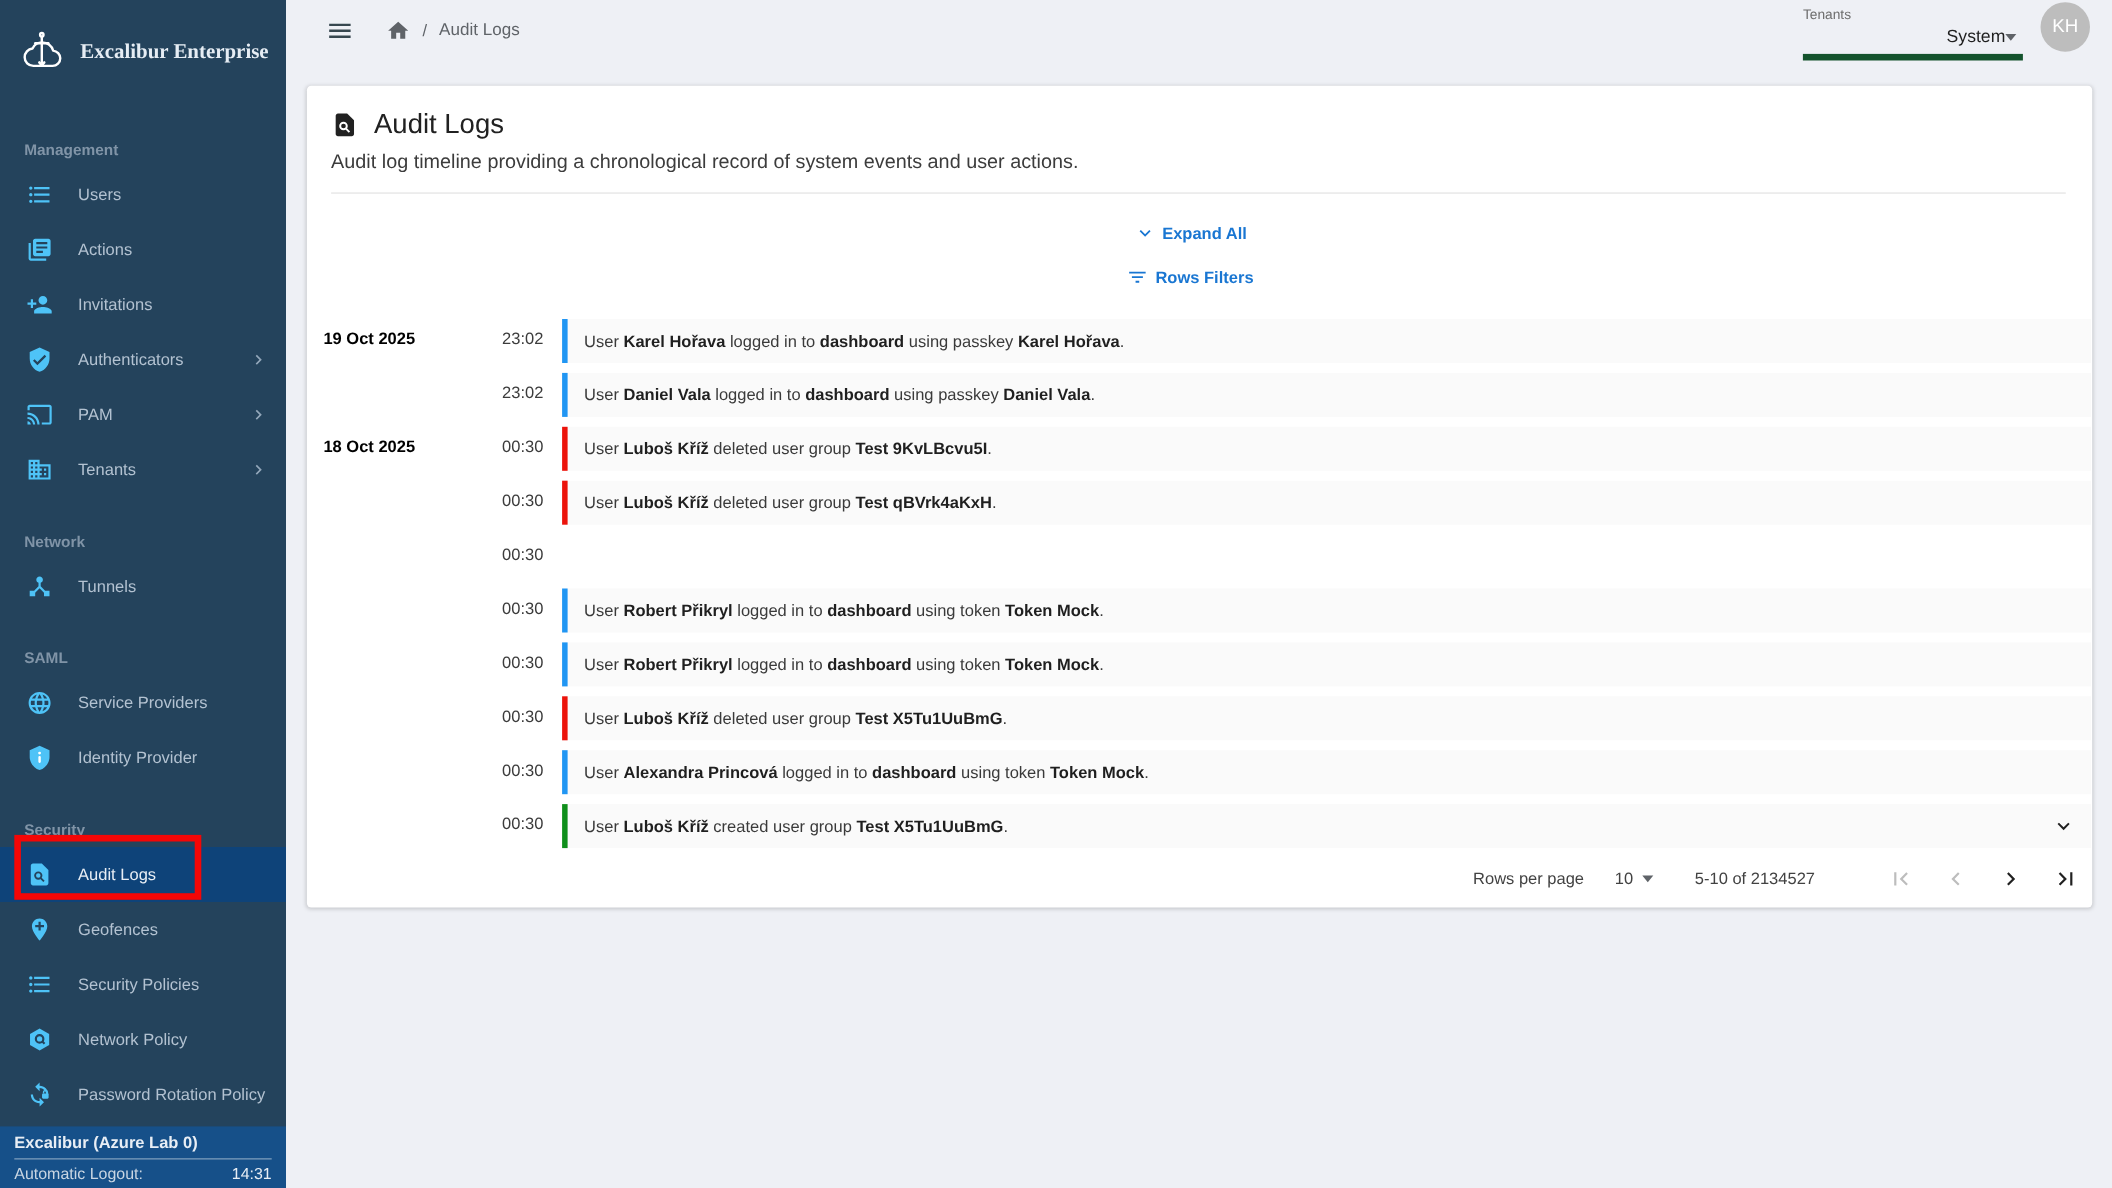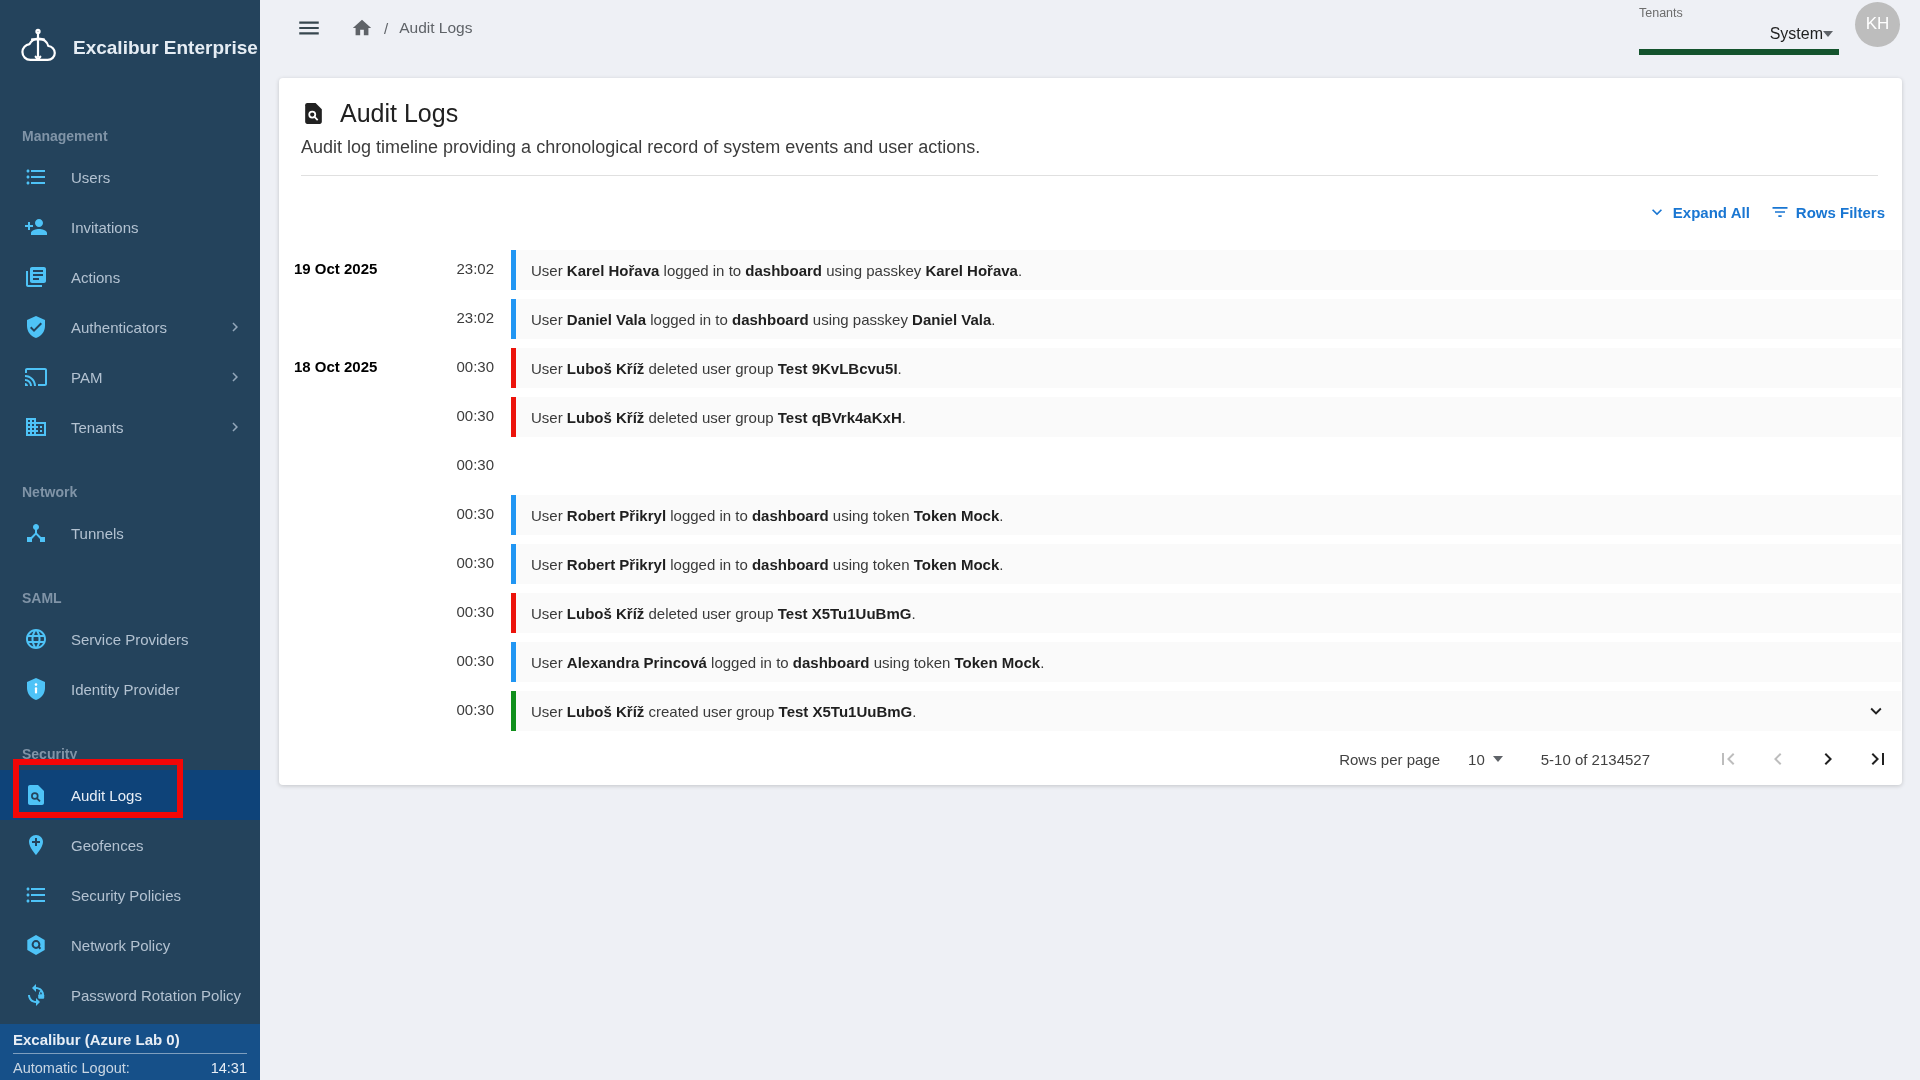--- a/index.html
+++ b/index.html
@@ -2,21 +2,21 @@
 <html><head>
 <meta charset="utf-8">
 <style>
   * { box-sizing: border-box; margin: 0; padding: 0; }
   html,body { width:1920px; height:1080px; overflow:hidden;
     font-family:"Liberation Sans", sans-serif; background:#eef0f5; }
 
   
   .sidebar { position:absolute; left:0; top:0; width:260px; height:1080px;
     background:#24435c; color:#b3c2d1; }
-  .logo-row { display:flex; align-items:center; gap:13px; height:96px; padding:0 0 0 16px; }
+  .logo-row { display:flex; align-items:center; gap:13px; height:96px; padding:0 0 0 16px;font-family:Liberation Serif, serif; }
   .logo-title { color:#e6edf4; font-size:19px; font-weight:bold; }
   .nav-section-title { margin:32px 0 8px 0; padding-left:22px; font-size:14px;
     font-weight:bold; color:#8094a7; }
   .nav-section:first-of-type .nav-section-title { margin-top:11px; }
   .nav-item { height:50px; display:flex; align-items:center; padding-left:24px;
     font-size:15px; color:#b3c2d1; cursor:pointer; }
   .nav-item .nicon { width:24px; height:24px; flex:0 0 24px; }
   .nav-item .nlabel { margin-left:23px; }
   .nav-item .chev { margin-left:auto; margin-right:16px; width:18px; height:18px; }
   .nav-item.active { background:#0e4379; color:#e8eef5; }
@@ -54,21 +54,21 @@
   
   .card { margin:22px 18px 0 19px; background:#fff; border-radius:4px;
     box-shadow:0 1px 4px rgba(0,0,0,.18); padding-bottom:14px; }
   .card-header { padding:21px 24px 0 22px; }
   .title-row { display:flex; align-items:center; gap:14px; }
   .title-ic { width:25px; height:25px; }
   .page-title { font-size:25px; font-weight:400; color:#212121; }
   .page-desc { margin-top:9px; font-size:18px; color:#3c3c3c; }
   .divider { border-bottom:1px solid #e0e0e0; margin-top:17px; }
   .toolbar { display:flex; justify-content:flex-end; align-items:center; gap:20px;
-    padding:26px 17px 0 0; }
+    padding:26px 17px 0 0;flex-direction:column; }
   .tool-link { display:flex; align-items:center; gap:6px; color:#1976d2;
     font-size:15px; font-weight:bold; cursor:pointer; }
   .tool-link svg { width:20px; height:20px; fill:#1976d2; }
 
   
   .timeline { padding:28px 1px 0 15px; display:flex; flex-direction:column; gap:9px; }
   .t-row { display:flex; min-height:40px; }
   .t-date { width:140px; font-size:15px; font-weight:bold; color:#000000; padding-top:10px; }
   .t-time { width:60px; text-align:right; font-size:15px; color:#3c3c3c; padding-top:10px; }
   .t-event { flex:1; margin-left:17px; background:#fafafa; display:flex;
@@ -108,29 +108,29 @@
   <div class="nav-section">
     <div class="nav-section-title">Management</div>
     <div class="nav-item">
       <svg class="nicon icon-blue" viewBox="0 0 24 24">
           <path d="M4 10.5c-.83 0-1.5.67-1.5 1.5s.67 1.5 1.5 1.5 1.5-.67 1.5-1.5-.67-1.5-1.5-1.5zm0-6c-.83 0-1.5.67-1.5 1.5S3.17 7.5 4 7.5 5.5 6.83 5.5 6 4.83 4.5 4 4.5zm0 12c-.83 0-1.5.68-1.5 1.5s.68 1.5 1.5 1.5 1.5-.68 1.5-1.5-.67-1.5-1.5-1.5zM7 19h14v-2H7v2zm0-6h14v-2H7v2zm0-8v2h14V5H7z"></path>
         </svg>
       <span class="nlabel">Users</span>
     </div>
     <div class="nav-item">
       <svg class="nicon icon-blue" viewBox="0 0 24 24">
+          <path d="M4 6H2v14c0 1.1.9 2 2 2h14v-2H4V6zm16-4H8c-1.1 0-2 .9-2 2v12c0 1.1.9 2 2 2h12c1.1 0 2-.9 2-2V4c0-1.1-.9-2-2-2zm-1 9H9V9h10v2zm-4 4H9v-2h6v2zm4-8H9V5h10v2z"></path>
+        </svg>
+      <span class="nlabel">Actions</span>
+    </div>
+    <div class="nav-item">
+      <svg class="nicon icon-blue" viewBox="0 0 24 24">
           <path d="M15 12c2.21 0 4-1.79 4-4s-1.79-4-4-4-4 1.79-4 4 1.79 4 4 4zm-9-2V7H4v3H1v2h3v3h2v-3h3v-2H6zm9 4c-2.67 0-8 1.34-8 4v2h16v-2c0-2.66-5.33-4-8-4z"></path>
         </svg>
       <span class="nlabel">Invitations</span>
-    </div>
-    <div class="nav-item">
-      <svg class="nicon icon-blue" viewBox="0 0 24 24">
-          <path d="M4 6H2v14c0 1.1.9 2 2 2h14v-2H4V6zm16-4H8c-1.1 0-2 .9-2 2v12c0 1.1.9 2 2 2h12c1.1 0 2-.9 2-2V4c0-1.1-.9-2-2-2zm-1 9H9V9h10v2zm-4 4H9v-2h6v2zm4-8H9V5h10v2z"></path>
-        </svg>
-      <span class="nlabel">Actions</span>
     </div>
     <div class="nav-item">
       <svg class="nicon icon-blue" viewBox="0 0 24 24">
           <path fill-rule="evenodd" d="M12 1L3 5v6c0 5.55 3.84 10.74 9 12 5.16-1.26 9-6.45 9-12V5l-9-4zm-2 16l-4-4 1.41-1.41L10 14.17l6.59-6.59L18 9l-8 8z"></path>
         </svg>
       <span class="nlabel">Authenticators</span>
       <svg class="chev chev-fill" viewBox="0 0 24 24">
           <path d="M8.59 16.59L13.17 12 8.59 7.41 10 6l6 6-6 6z"></path>
         </svg>
     </div>

